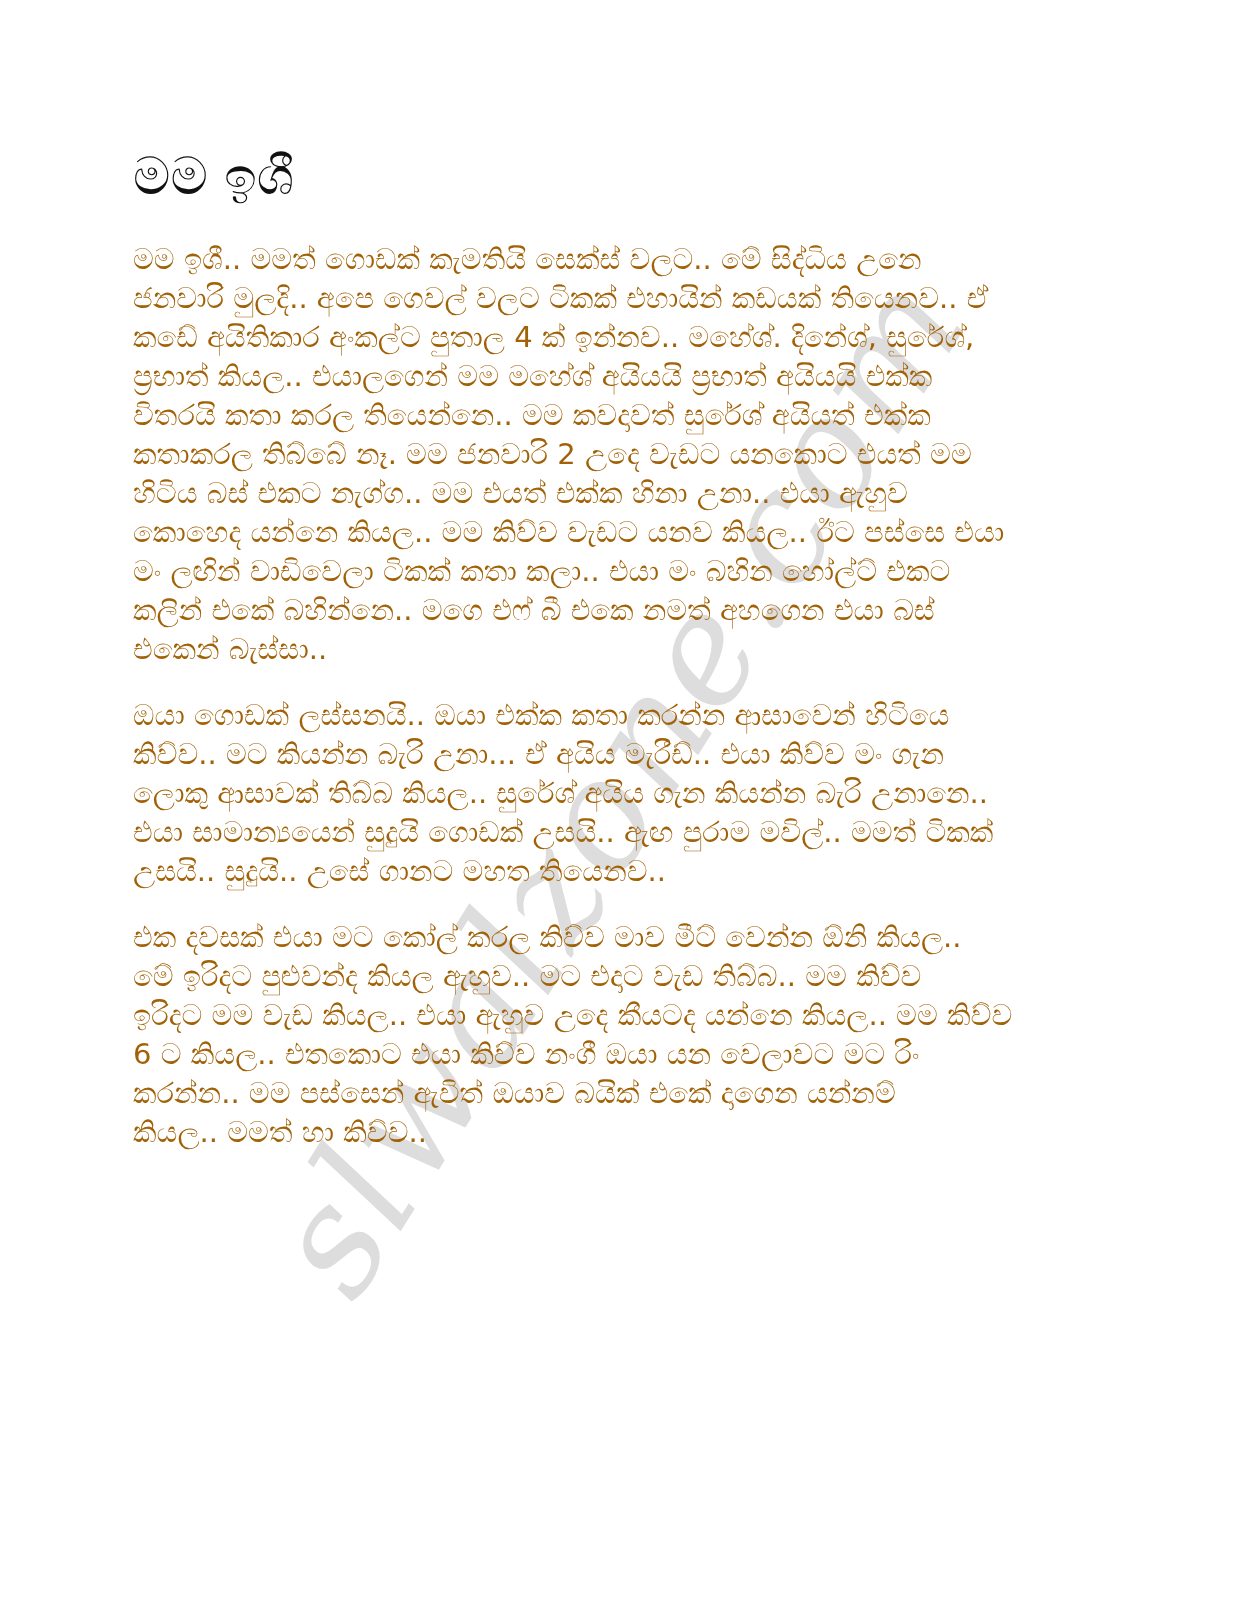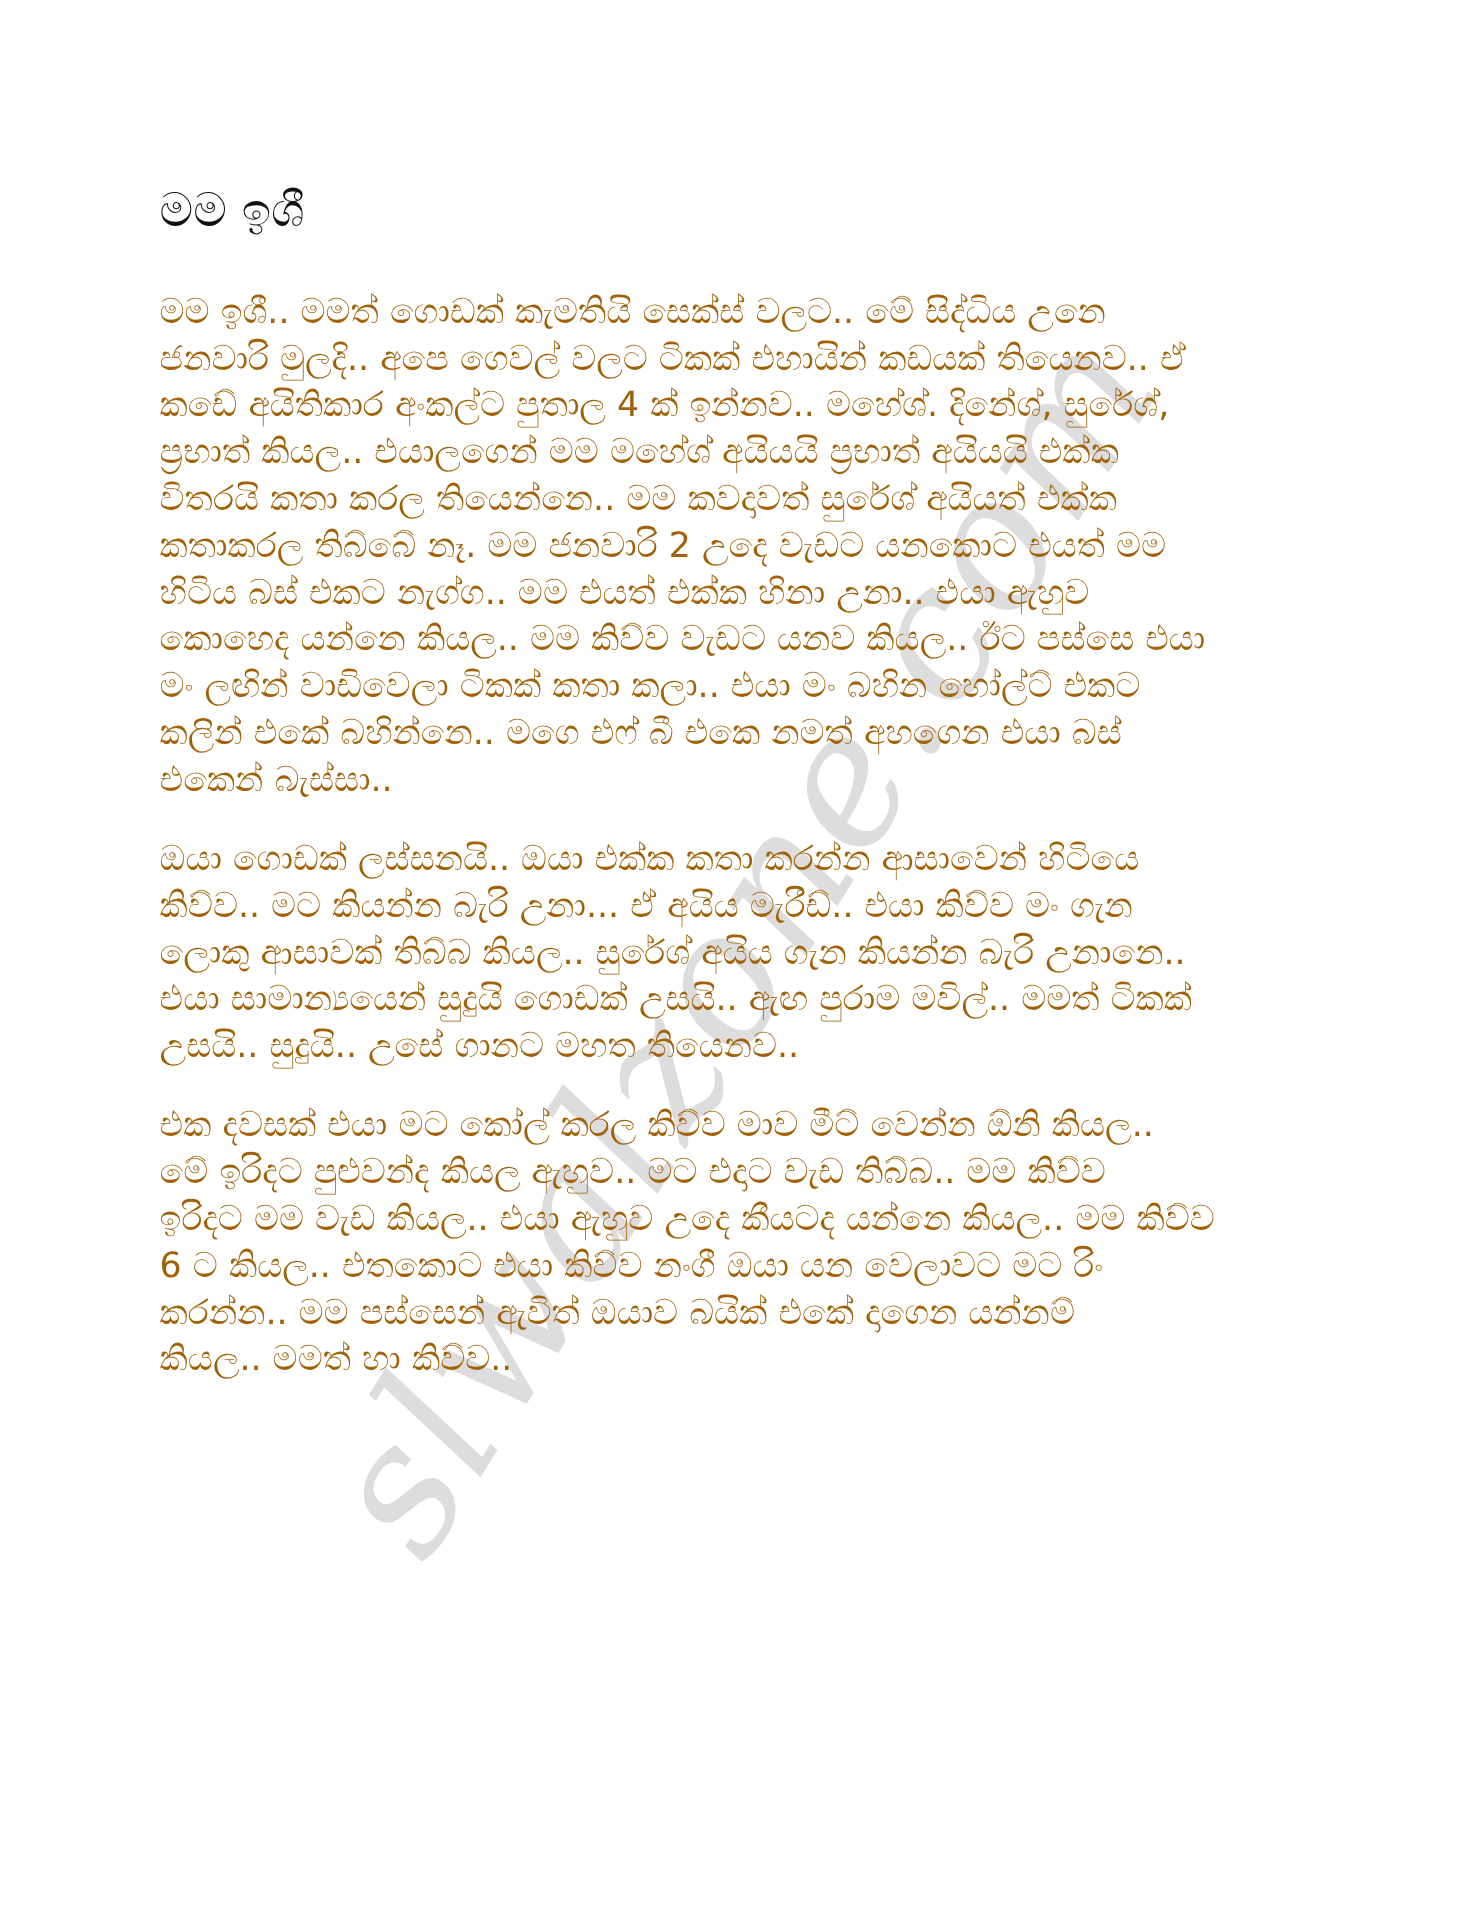--- a/index.html
+++ b/index.html
@@ -34,21 +34,21 @@
   }
   .content {
     position: absolute;
     left: 133px;
     top: 146px;
     width: 980px;
     z-index: 2;
     color: #1b1b1b;
   }
   .title {
-    font-size: 39px;
+    font-size: 52px;
     font-weight: 400;
     line-height: 60px;
     margin: 0 0 34px 0;
     color: #111111;
   }
   .para {
     font-size: 29px;
     line-height: 39px;
     margin: 0 0 27px 0;
     white-space: pre-line;

